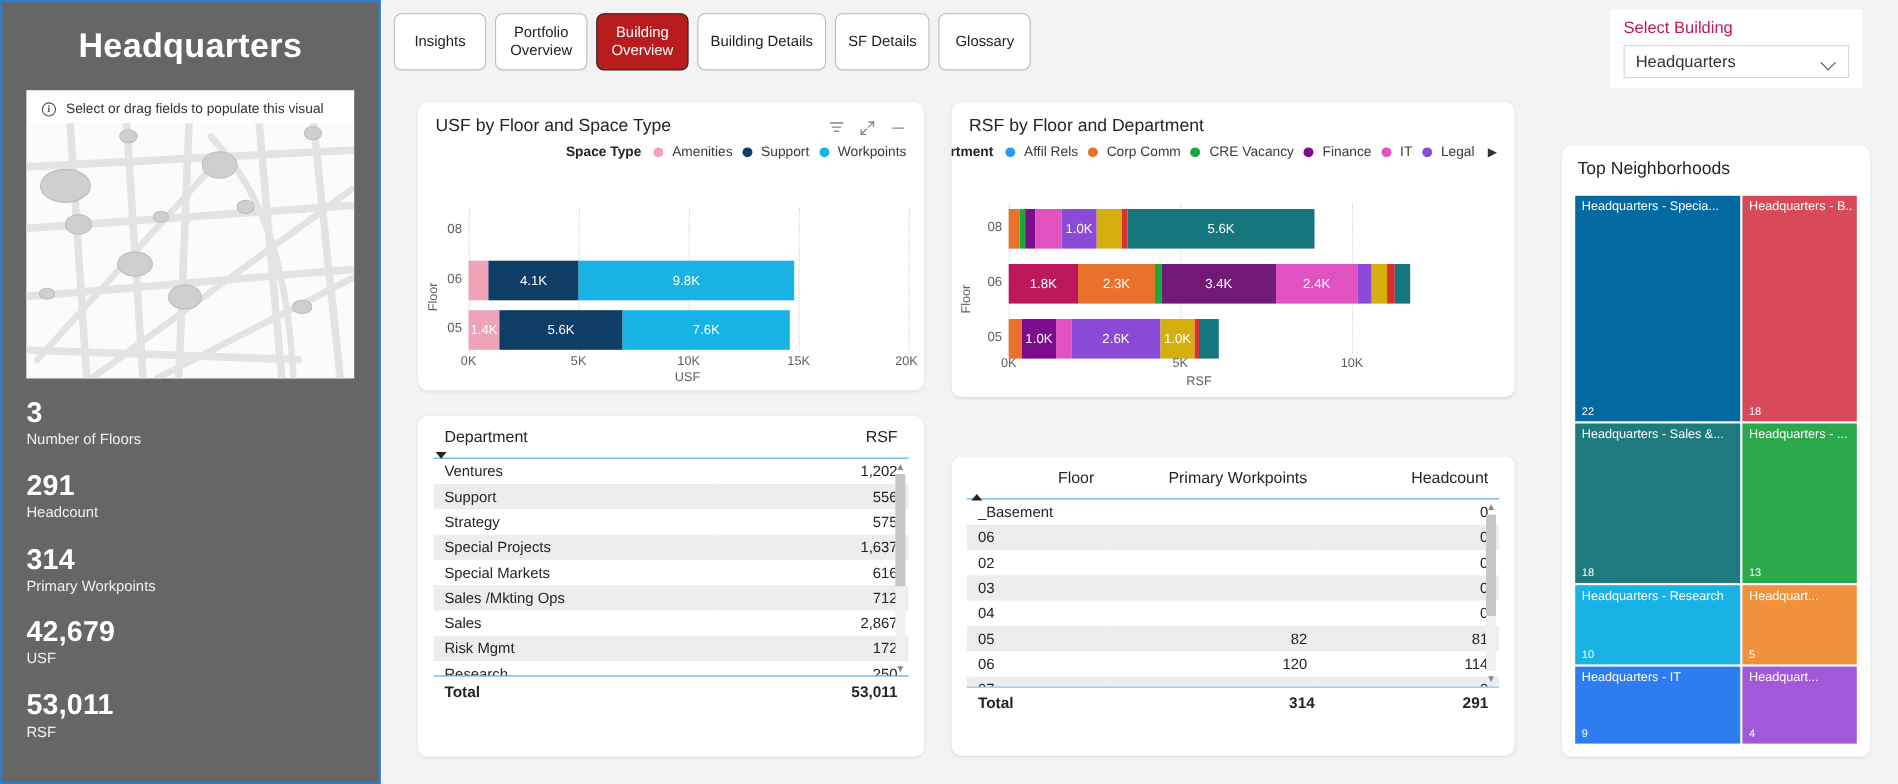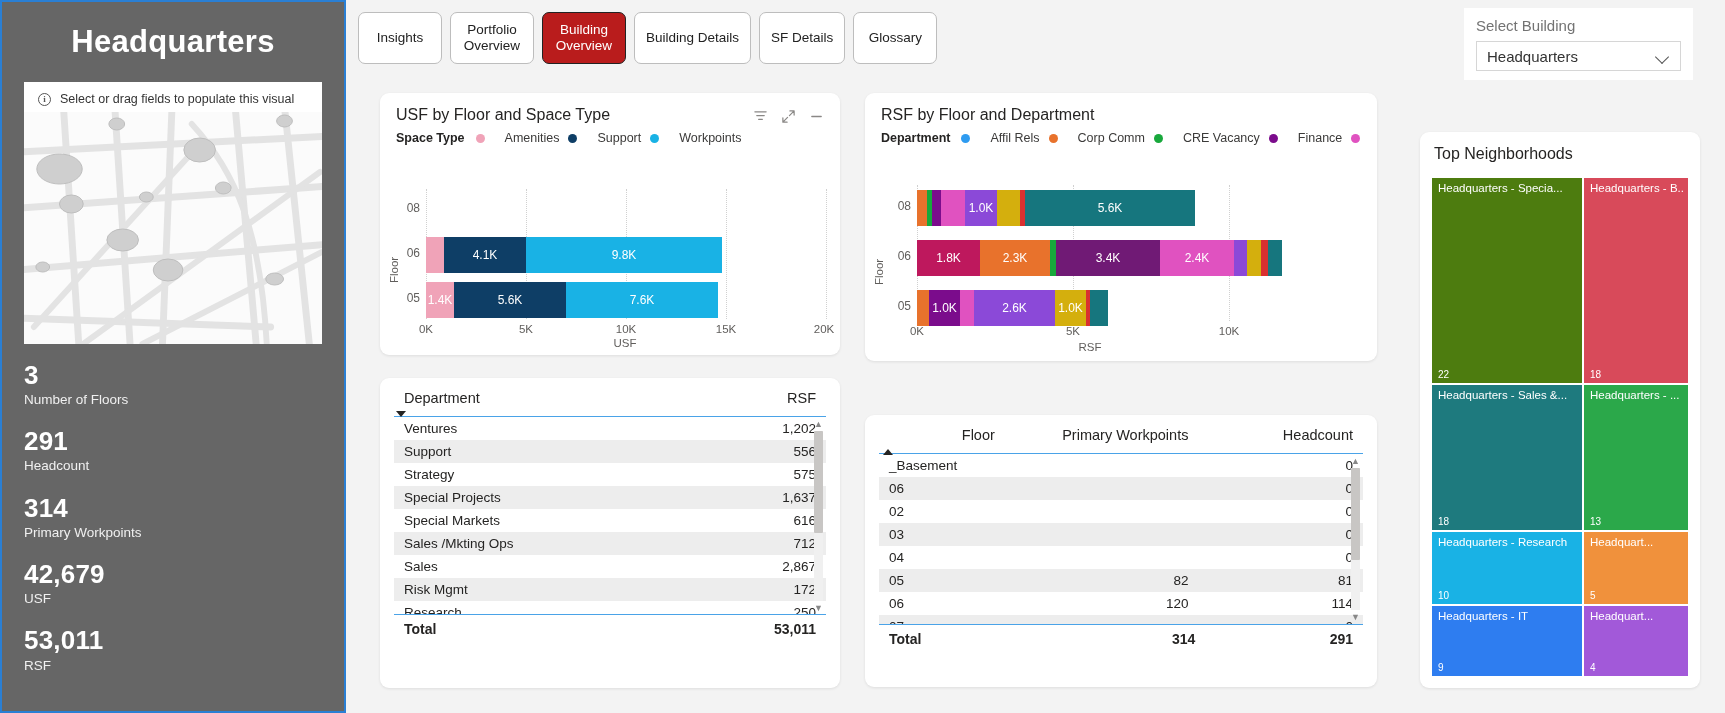--- a/index.html
+++ b/index.html
@@ -51,21 +51,21 @@
     display: flex; align-items: center; justify-content: center; text-align: center;
     padding: 4px 11px; cursor: pointer; white-space: pre-line;
   }
   .nav-btn.active { background: #b91c1c; color: #ffffff; border-color: #222222; font-weight: 400; }
 
   
   .slicer {
     position: absolute; left: 1464px; top: 8px; width: 229px; height: 72px;
     background: #ffffff; padding: 9px 12px 0 12px;
   }
-  .slicer-lab { font-size: 15px; color: #737373; margin-bottom: 7px; }
+  .slicer-lab { font-size: 15px; color: #be185d; margin-bottom: 7px; }
   .slicer-box {
     height: 30px; border: 1px solid #d6d6d6; background: #fff;
     display: flex; align-items: center; justify-content: space-between;
     padding: 0 9px 0 10px; font-size: 15px; color: #333; cursor: pointer;
   }
   .chev { width: 15px; height: 9px; position: relative; flex: 0 0 auto; }
   .chev:before {
     content: ""; position: absolute; left: 1px; top: 0;
     width: 9px; height: 9px; border-right: 1.6px solid #555; border-bottom: 1.6px solid #555;
     transform: rotate(45deg);
@@ -80,23 +80,23 @@
   .card-dept { left: 380px;  top: 378px; width: 460px; height: 310px; }
   .card-flr  { left: 865px;  top: 415px; width: 512px; height: 272px; }
   .card-tree { left: 1420px; top: 132px; width: 280px; height: 556px; }
 
   .card-head { display: flex; align-items: flex-start; justify-content: space-between; padding: 13px 16px 0 16px; }
   .card-icons { display: flex; gap: 13px; align-items: center; padding-top: 3px; }
   .ic { width: 15px; height: 15px; color: #8a8886; cursor: pointer; }
   .ic svg { display: block; }
 
   
-  .legend { display: flex; align-items: center; flex-wrap: nowrap; gap: 9px; padding: 7px 16px 0 16px; font-size: 12.5px; color: #3b3a39; overflow: hidden; }
+  .legend { display: flex; align-items: center; flex-wrap: nowrap; gap: 9px; padding: 7px 16px 0 16px; font-size: 12.5px; color: #3b3a39; overflow: hidden; justify-content: flex-end; }
   .legend-title { font-weight: 700; color: #252423; margin-right: 2px; white-space: nowrap; }
-  .legend-item { display: flex; align-items: center; gap: 20px; white-space: nowrap; }
+  .legend-item { display: flex; align-items: center; gap: 8px; white-space: nowrap; }
   .dot { width: 9px; height: 9px; border-radius: 50%; flex: 0 0 auto; }
   .legend-arrow { color: #333; font-size: 11px; margin-left: 3px; cursor: pointer; }
 
   
   .plot { position: relative; margin: 8px 0 0 0; }
   .ylab { position: absolute; font-size: 11.5px; color: #605e5c; transform: rotate(-90deg); transform-origin: left top; }
   .cat { position: absolute; font-size: 12px; color: #605e5c; text-align: right; }
   .bar-row { position: absolute; display: flex; height: 36px; }
   .seg { height: 100%; display: flex; align-items: center; justify-content: center; color: #fff; font-size: 12px; overflow: hidden; }
   .gridline { position: absolute; width: 0; border-left: 1px dotted #d0d0d0; }
@@ -535,21 +535,21 @@
       <span style="width:34%; text-align:right;">291</span>
     </div>
   </div>
 
   <div class="card card-tree">
     <div style="padding:13px 0 0 14px;">
       <div class="card-title">Top Neighborhoods</div>
     </div>
 
     <div class="tm">
-      <div class="tmc" style="left:0;    top:0;    width:150px; height:205px; background:#4d7c0f;">
+      <div class="tmc" style="left:0;    top:0;    width:150px; height:205px; background:#0369a1;">
         <span class="tmc-lab">Headquarters - Specia...</span>
         <span class="tmc-val">22</span>
       </div>
       <div class="tmc" style="left:152px; top:0;    width:104px; height:205px; background:#D84A5A;">
         <span class="tmc-lab">Headquarters - B...</span>
         <span class="tmc-val">18</span>
       </div>
       <div class="tmc" style="left:0;    top:207px; width:150px; height:145px; background:#1E7A7E;">
         <span class="tmc-lab">Headquarters - Sales &amp;...</span>
         <span class="tmc-val">18</span>

